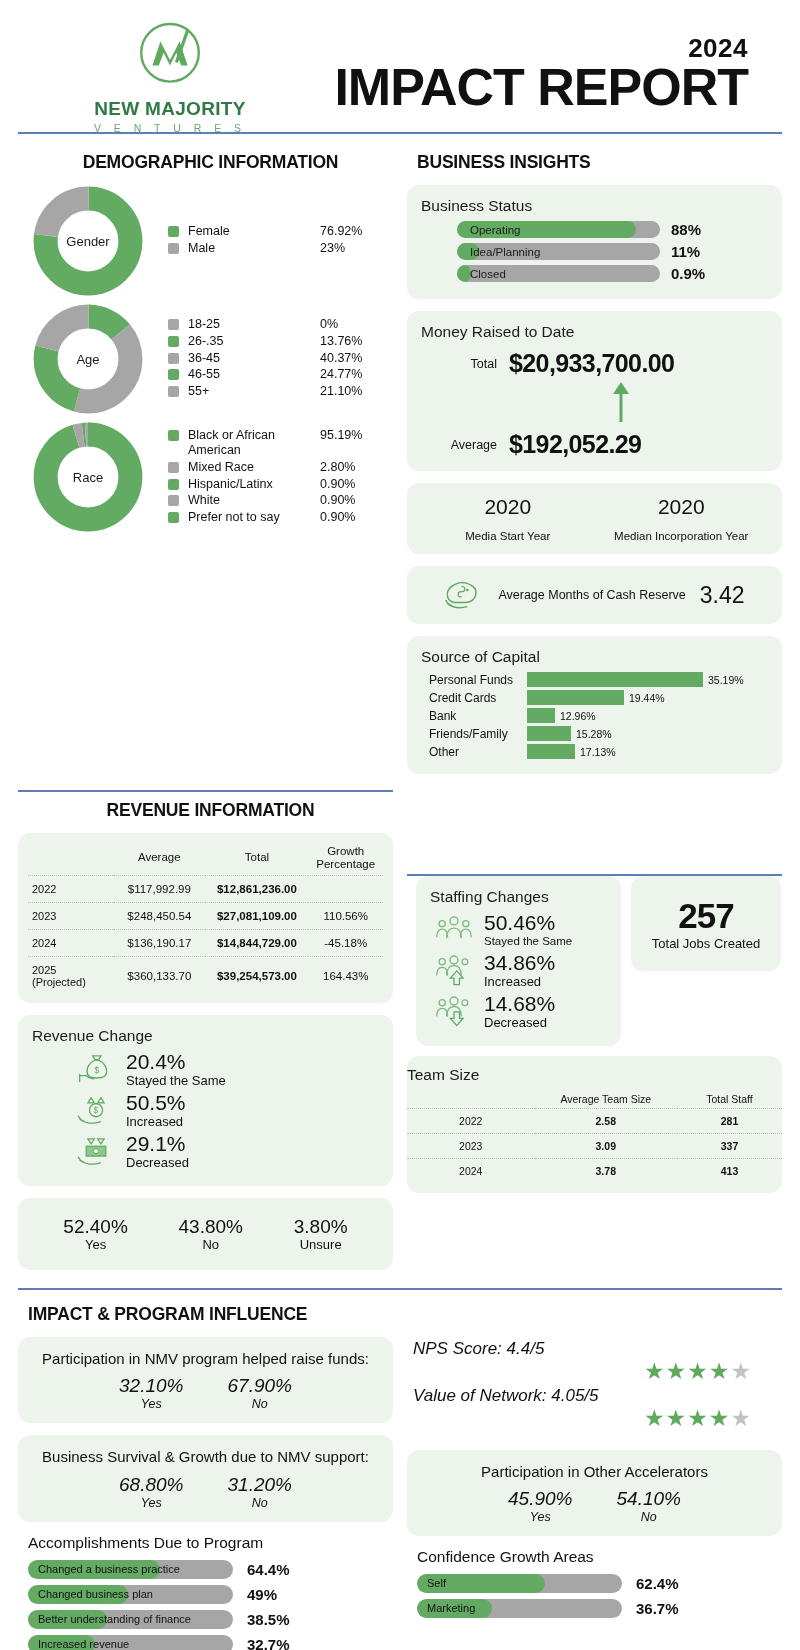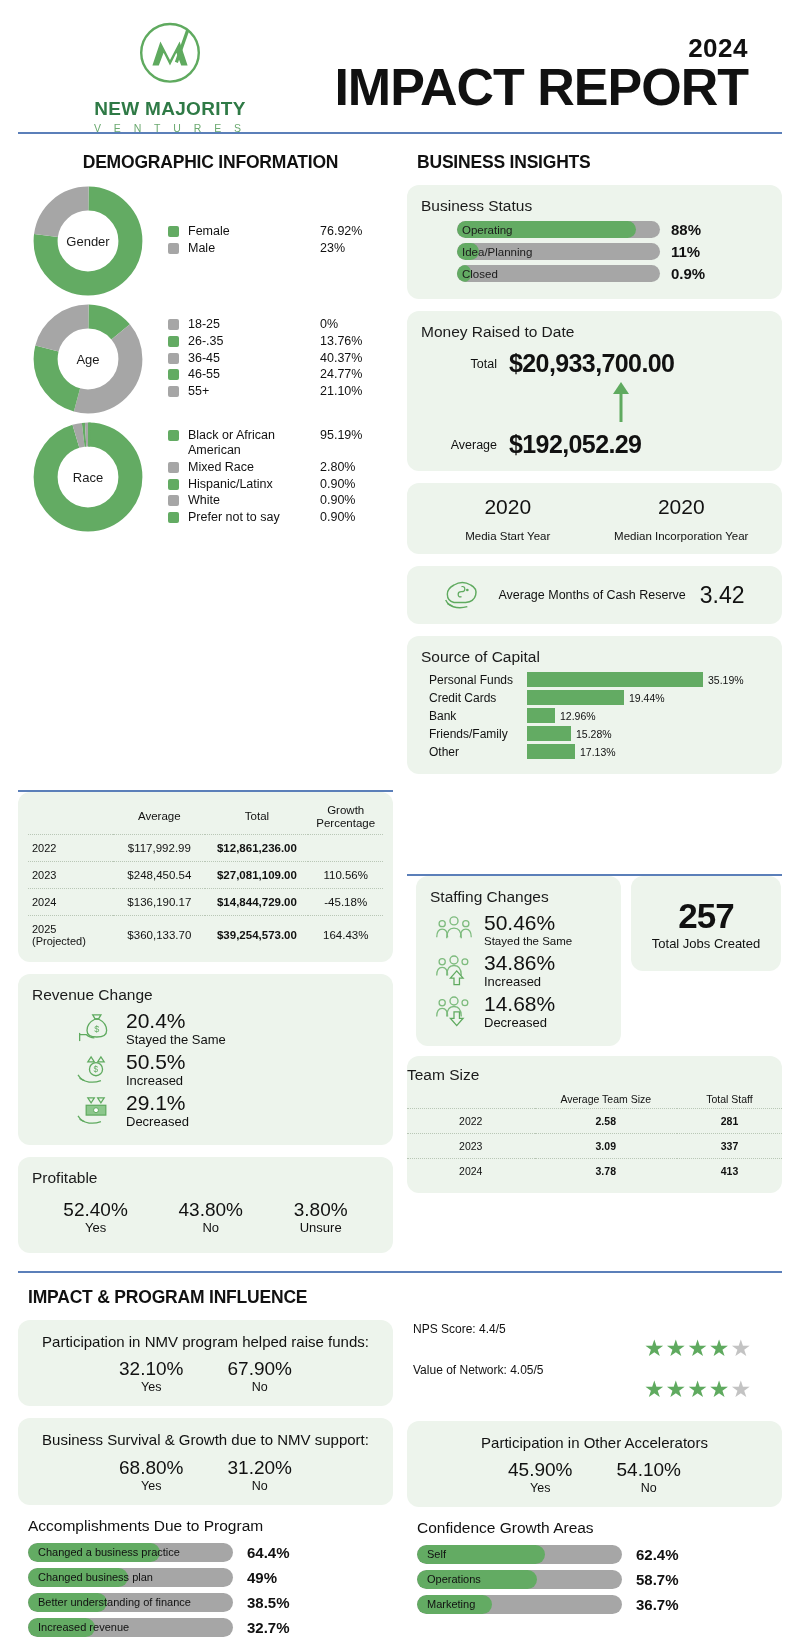--- a/index.html
+++ b/index.html
@@ -49,21 +49,21 @@
   .sw { width:11px; height:11px; border-radius:2px; margin-right:9px; margin-top:2px; flex:none;}
   .lg-label { width:132px; }
   .lg-val { width:64px; text-align:left; }
 
   
   .pillrow { display:flex; align-items:center; margin:5px 0; }
   .pillrow .track {
     position:relative; height:17px; border-radius:9px; background:#a6a6a6; overflow:hidden;
   }
   .pillrow .fill { position:absolute; left:0; top:0; height:100%; background:#63ab63; border-radius:9px;}
-  .pillrow .plabel { position:absolute; left:5px; top:0; height:100%; display:flex; align-items:center;
+  .pillrow .plabel { position:absolute; left:13px; top:0; height:100%; display:flex; align-items:center;
      font-size:11.5px; color:#1b1b1b; white-space:nowrap; }
   .pillrow .pval { font-size:15px; font-weight:bold; margin-left:11px; white-space:nowrap;}
 
   
   .status-track { width:203px; }
   .status-indent { padding-left:36px; }
 
   
   .money-line { display:flex; align-items:center; margin: 8px 0 0 0; }
   .money-lbl { font-size:12.5px; width:88px; text-align:right; padding-right:12px;}
@@ -114,25 +114,25 @@
   table.team { width:100%; border-collapse:collapse; margin-top:2px;}
   table.team th { font-size:10.5px; font-weight:normal; padding:3px 2px; text-align:center;}
   table.team td { font-size:10.5px; padding:6px 2px; text-align:center; border-top:1px dotted #b9c7b6;}
   table.team td.b { font-weight:bold; }
 
   
   .impact-wrap { padding: 6px 18px 0 18px;}
   .impact-cols { display:flex; gap:14px; }
   .qcard { background:#edf4ec; border-radius:12px; padding:12px 10px; margin-bottom:12px;}
   .qtitle { font-size:15px; text-align:center; line-height:1.35;}
-  .duo { display:flex; justify-content:center; gap:44px; margin-top:6px;}
+  .duo { display:flex; justify-content:center; gap:44px; margin-top:6px;font-style:italic;}
   .duo .dnum { font-size:19px; text-align:center;}
   .duo .dsub { font-size:12.5px; text-align:center;}
 
-  .nps-line { font-size:12px; margin: 2px 0 0 6px;}
+  .nps-line { font-size:17px; margin: 2px 0 0 6px; font-style: italic;}
   .stars { text-align:right; font-size:23px; letter-spacing:1px; line-height:1.1; color:#5faa5f; padding-right:30px;}
   .star-dim { color:#c3c3c3; }
 
   .barlist-title { font-size:15.5px; margin: 6px 0 8px 10px;}
   .blrow { display:flex; align-items:center; margin:6px 0 6px 10px;}
   .blrow .track { position:relative; height:19px; border-radius:10px; background:#a6a6a6; width:205px; overflow:hidden;}
   .blrow .fill { position:absolute; left:0; top:0; height:100%; background:#63ab63; border-radius:10px;}
   .blrow .plabel { position:absolute; left:10px; top:0; height:100%; display:flex; align-items:center; font-size:11px; white-space:nowrap;}
   .blrow .pval { font-size:15px; font-weight:bold; margin-left:14px;}
 </style>
@@ -368,20 +368,21 @@
           <div class="soc-val">17.13%</div>
         </div>
       </div>
     </div>
   </div>
 
   <div class="cols" style="padding-top:0">
 
     <div class="col">
       <div class="rule-thin" style="margin:4px 0 0 0"></div>
+      <h2 class="sec center">REVENUE INFORMATION</h2>
 
       <div class="card" style="padding:8px 10px">
         <table class="rev">
           <tbody>
               <tr>
             <th style="width:24%"></th>
             <th style="width:26%">Average</th>
             <th style="width:29%">Total</th>
             <th style="width:21%">Growth Percentage</th>
           </tr>
@@ -452,21 +453,20 @@
             <path d="M2 28 q4 6 8 7" fill="none" stroke="#5faa5f" stroke-width="1.6"></path>
           </svg>
           <div>
             <div class="num">29.1%</div>
             <div class="sub">Decreased</div>
           </div>
         </div>
       </div>
 
       <div class="card" style="padding-bottom:14px">
-        <h3>Profitable</h3>
         <div class="tri">
           <div>
             <div class="tnum">52.40%</div>
             <div class="tsub">Yes</div>
           </div>
           <div>
             <div class="tnum">43.80%</div>
             <div class="tsub">No</div>
           </div>
           <div>
@@ -657,27 +657,20 @@
         <div class="barlist-title">Confidence Growth Areas</div>
         <div class="blrow">
           <div class="track">
             <div class="fill" style="width:62.4%"></div>
             <div class="plabel">Self</div>
           </div>
           <div class="pval">62.4%</div>
         </div>
         <div class="blrow">
           <div class="track">
-            <div class="fill" style="width:58.7%"></div>
-            <div class="plabel">Operations</div>
-          </div>
-          <div class="pval">58.7%</div>
-        </div>
-        <div class="blrow">
-          <div class="track">
             <div class="fill" style="width:36.7%"></div>
             <div class="plabel">Marketing</div>
           </div>
           <div class="pval">36.7%</div>
         </div>
 
       </div>
     </div>
   </div>
 </div>

